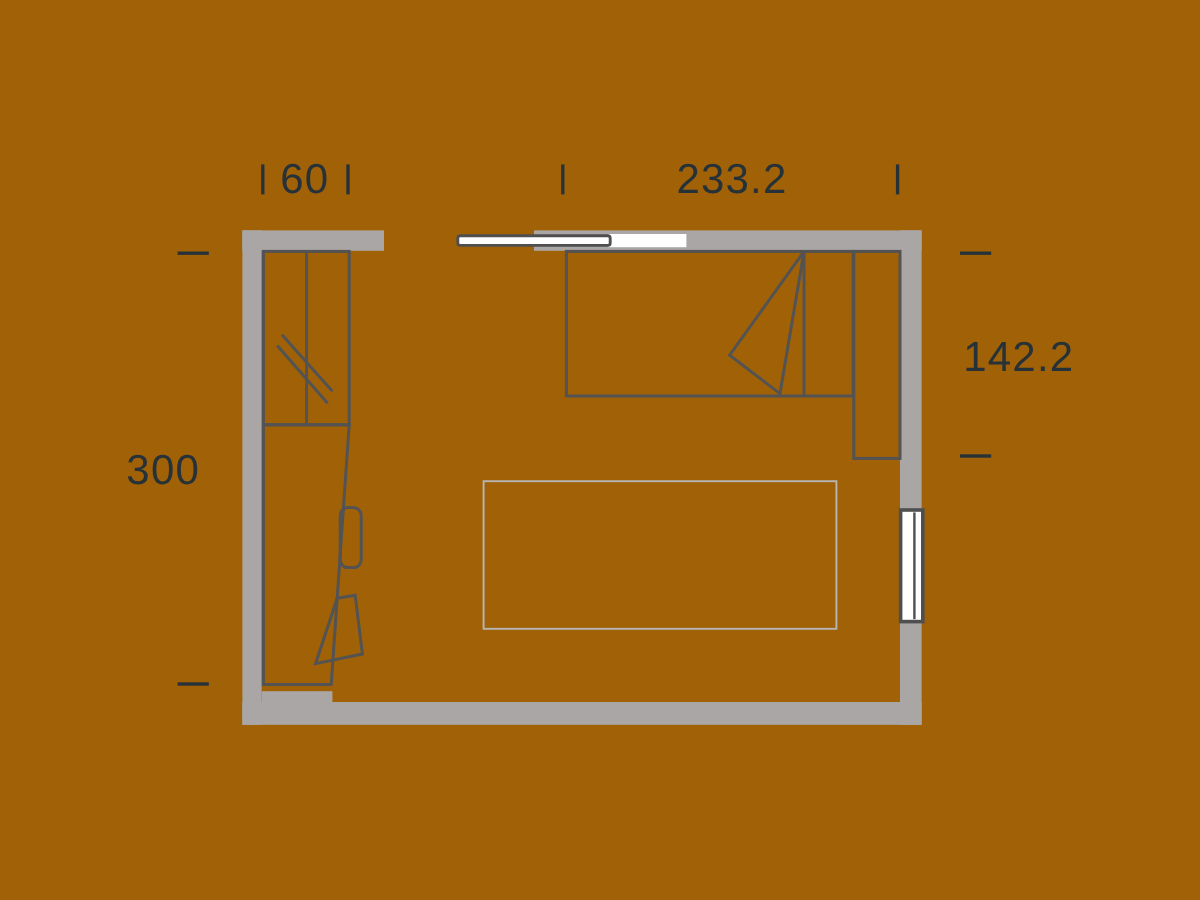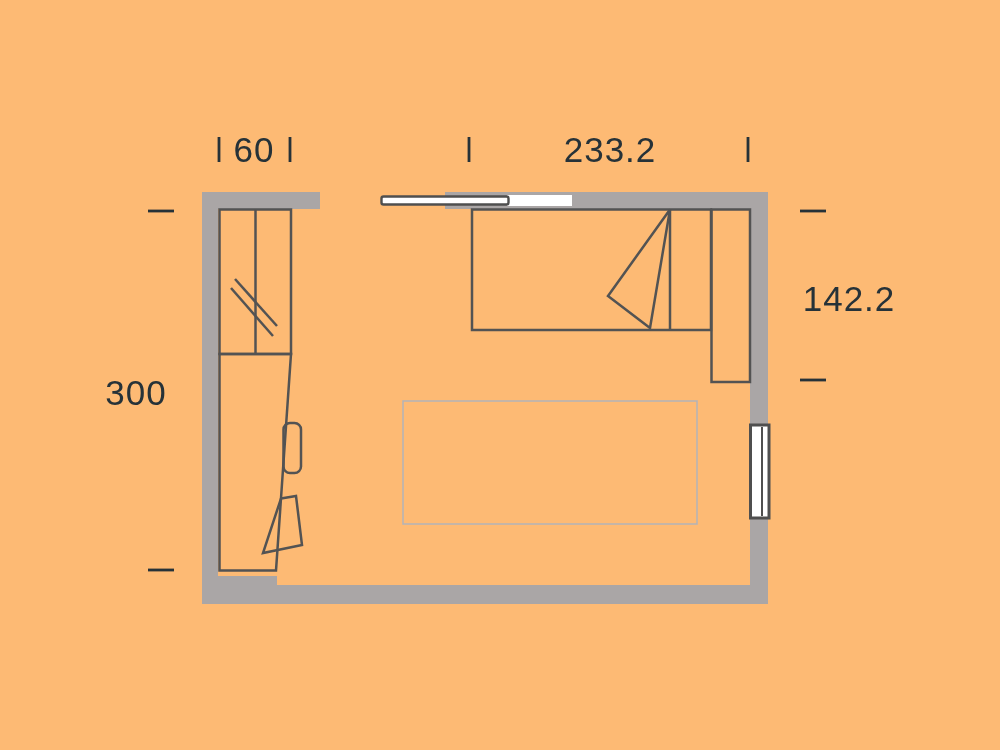--- a/index.html
+++ b/index.html
@@ -8,21 +8,21 @@
     background: #ffffff;
     width: 1000px;
     height: 750px;
     overflow: hidden;
     font-family: "Liberation Sans", sans-serif;
   }
   .canvas {
     position: relative;
     width: 1000px;
     height: 750px;
-    background: #fdba74;
+    background: #a16207;
   }
   svg { display: block; }
 
   .wall        { fill: #aaa6a6; stroke: none; }
   .wall-notch  { fill: #ffffff; stroke: none; }
   .furn        { fill: none; stroke: #535353; stroke-width: 2.5; stroke-linejoin: miter; }
   .furn-line   { stroke: #535353; stroke-width: 2.5; fill: none; stroke-linecap: butt; }
   .door-panel  { fill: #ffffff; stroke: #4f4f4f; stroke-width: 2.4; }
   .window-box  { fill: #ffffff; stroke: #4f4f4f; stroke-width: 3; }
   .window-div  { stroke: #4f4f4f; stroke-width: 2; fill: none; }

